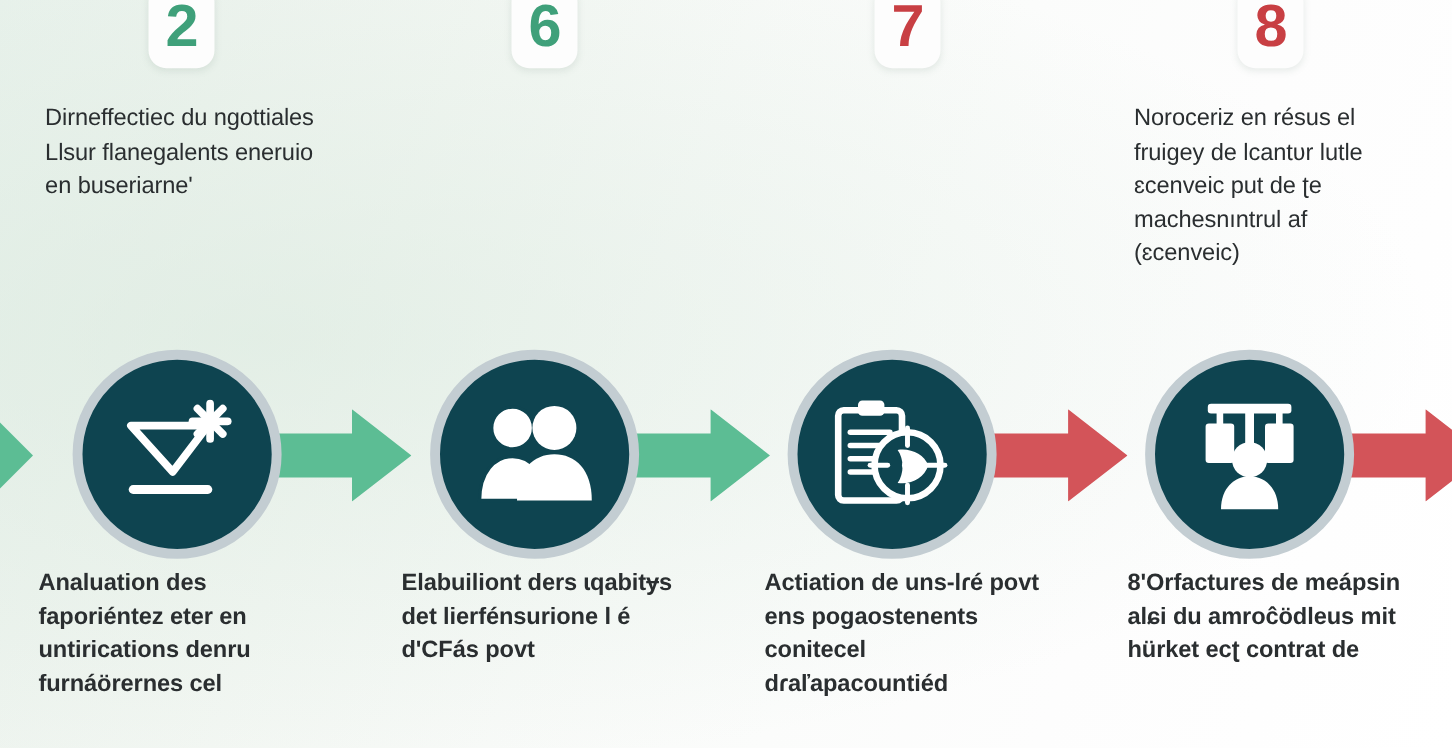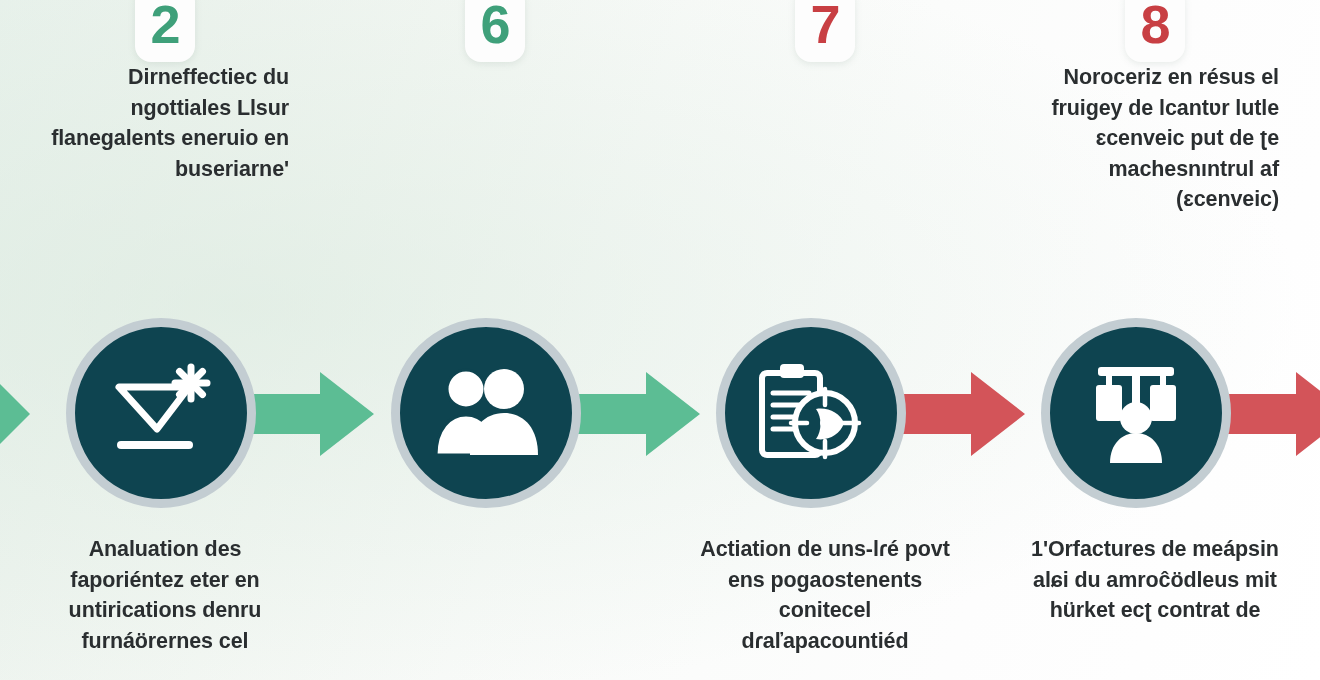--- a/index.html
+++ b/index.html
@@ -73,25 +73,26 @@
     font-size: 54px;
     font-weight: 700;
     line-height: 1;
     letter-spacing: -1px;
   }
   .badge-green .badge-num { color: #3fa07a; }
   .badge-red   .badge-num { color: #c83f43; }
 
   
   .cap-top {
+    margin-top: 30px;
     width: 248px;
-    text-align: right;
+    text-align: left;
     font-size: 21.5px;
     line-height: 1.42;
-    font-weight: 700;
+    font-weight: 400;
     color: #2a2e30;
     letter-spacing: -0.1px;
   }
 
   
   .circle-row {
     position: absolute;
     top: 318px;
     left: 0;
     right: 0;
@@ -125,25 +126,25 @@
     position: absolute;
     top: 372px;
     height: 84px;
     z-index: 2;
   }
   .arrow svg { display: block; width: 100%; height: 100%; }
 
   
   .cap-bottom {
     position: absolute;
-    top: 534px;
+    top: 514px;
     width: 260px;
     left: 50%;
     transform: translateX(-50%);
-    text-align: center;
+    text-align: left;
     font-size: 21.5px;
     line-height: 1.42;
     font-weight: 600;
     color: #2a2e30;
     letter-spacing: -0.1px;
   }
 </style>
 </head>
 <body>
 
@@ -268,32 +269,33 @@
         <span class="badge-num">2</span>
       </div>
       <div class="cap-top">Dirneffectiec du ngottiales Llsur flanegalents eneruio en buseriarne'</div>
       <div class="cap-bottom">Analuation des faporiéntez eter en untirications denru furnáörernes cel</div>
     </div>
 
     <div class="step">
       <div class="badge badge-green">
         <span class="badge-num">6</span>
       </div>
+      <div class="cap-bottom">Elabuiliont ders ɩqabitɏs det lierfénsurione l é d'CFás povt</div>
     </div>
 
     <div class="step">
       <div class="badge badge-red">
         <span class="badge-num">7</span>
       </div>
       <div class="cap-bottom">Actiation de uns-lɾé povt ens pogaostenents conitecel dɾaľapacountiéd</div>
     </div>
 
     <div class="step">
       <div class="badge badge-red">
         <span class="badge-num">8</span>
       </div>
       <div class="cap-top">Noroceriz en résus el fruigey de lcantʋr lutle ɛcenveic put de ʈe machesnıntrul af (ɛcenveic)</div>
-      <div class="cap-bottom">1'Orfactures de meápsin alɕi du amroĉödleus mit hürket ecʈ contrat de</div>
+      <div class="cap-bottom">8'Orfactures de meápsin alɕi du amroĉödleus mit hürket ecʈ contrat de</div>
     </div>
 
   </div>
 
 </div>
 
 </body></html>

